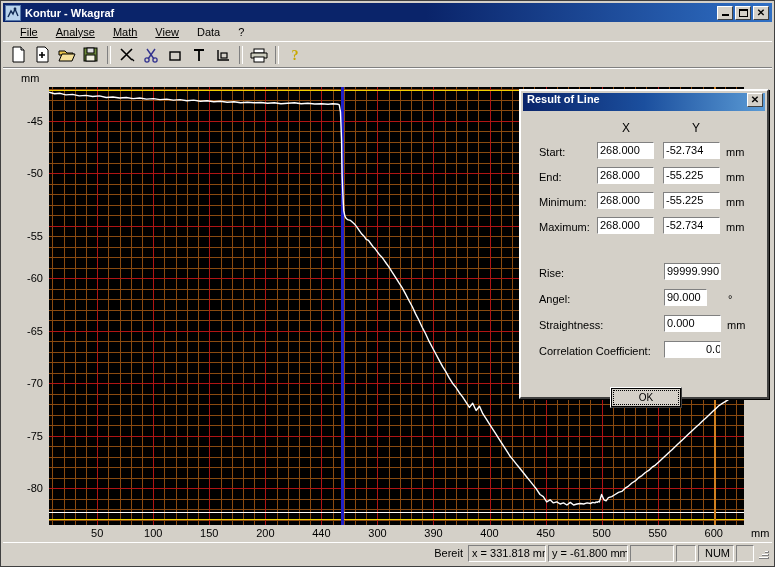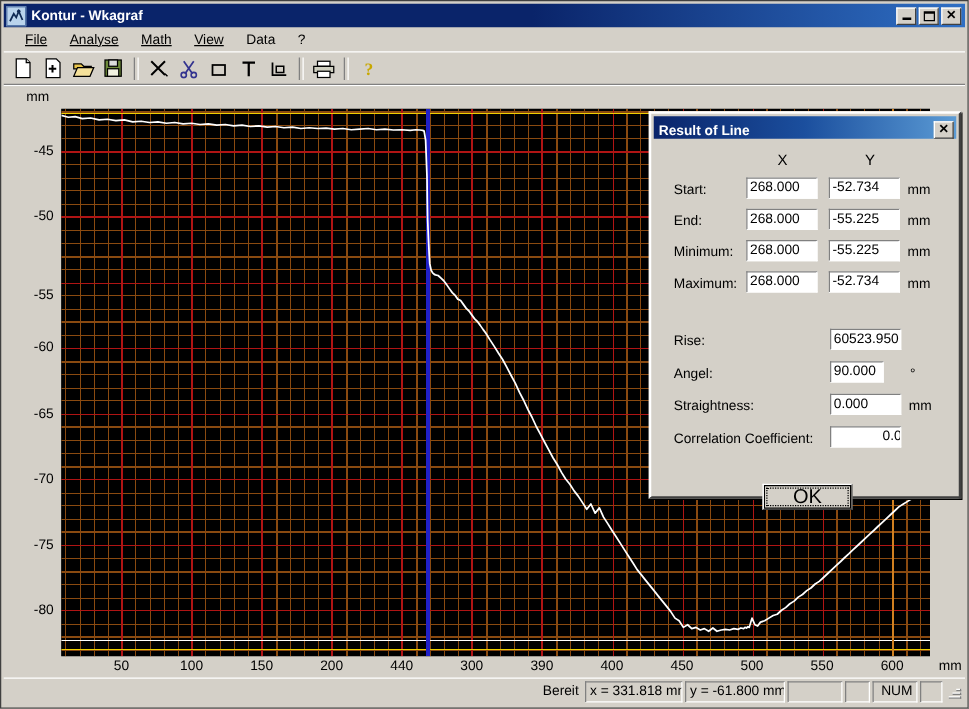--- a/index.html
+++ b/index.html
@@ -113,21 +113,21 @@
     position:absolute;left:518px;top:88px;width:250px;height:310px;
     background:#d4d0c8;
     border-top:2px solid #fff;border-left:2px solid #fff;
     border-right:2px solid #404040;border-bottom:2px solid #404040;
     box-sizing:border-box;
     box-shadow:1px 1px 0 #000;
   }
   .dlg-title{
     position:absolute;left:2px;top:2px;width:242px;height:18px;
     background:linear-gradient(to right,#0a246a 0%,#1b4f9e 50%,#5b9bd5 100%);
-    display:flex;align-items:flex-end;
+    display:flex;align-items:flex-start;
   }
   .dlg-title span{color:#fff;font-weight:bold;font-size:11px;margin-left:4px;flex:1 1 auto;}
   .dlg-close{
     width:16px;height:14px;margin-right:2px;background:#d4d0c8;
     border-top:1px solid #fff;border-left:1px solid #fff;
     border-right:1px solid #404040;border-bottom:1px solid #404040;
     box-sizing:border-box;display:flex;align-items:center;justify-content:center;
     font-size:10px;font-weight:bold;line-height:8px;
   }
   .dlg-body{position:absolute;left:2px;top:22px;right:2px;bottom:2px;}
@@ -142,21 +142,21 @@
     color:#000;overflow:hidden;white-space:nowrap;
   }
   .unit{position:absolute;font-size:11px;}
   .okbtn{
     position:absolute;left:87px;top:274px;width:72px;height:21px;
     background:#d4d0c8;
     border-top:1px solid #fff;border-left:1px solid #fff;
     border-right:1px solid #404040;border-bottom:1px solid #404040;
     box-sizing:border-box;
     display:flex;align-items:center;justify-content:center;
-    font-size:16px;
+    font-size:10px;
     outline:1px dotted #000;outline-offset:-4px;
     box-shadow:inset 0 0 0 1px #000;
   }
 
   
   .statusbar{
     position:absolute;left:2px;top:541px;width:769px;height:22px;
     background:#d4d0c8;border-top:1px solid #fff;
     display:flex;align-items:center;box-sizing:border-box;
   }
@@ -478,21 +478,21 @@
       <div class="fld" style="left:74px;top:79px;width:57px;">268.000</div>
       <div class="fld" style="left:140px;top:79px;width:57px;">-55.225</div>
       <div class="unit" style="left:203px;top:83px;">mm</div>
 
       <div class="rowlabel" style="left:16px;top:108px;">Maximum:</div>
       <div class="fld" style="left:74px;top:104px;width:57px;">268.000</div>
       <div class="fld" style="left:140px;top:104px;width:57px;">-52.734</div>
       <div class="unit" style="left:203px;top:108px;">mm</div>
 
       <div class="rowlabel" style="left:16px;top:154px;">Rise:</div>
-      <div class="fld" style="left:141px;top:150px;width:57px;">60523.950</div>
+      <div class="fld" style="left:141px;top:150px;width:57px;">99999.990</div>
 
       <div class="rowlabel" style="left:16px;top:180px;">Angel:</div>
       <div class="fld" style="left:141px;top:176px;width:43px;">90.000</div>
       <div class="unit" style="left:205px;top:180px;">°</div>
 
       <div class="rowlabel" style="left:16px;top:206px;">Straightness:</div>
       <div class="fld" style="left:141px;top:202px;width:57px;">0.000</div>
       <div class="unit" style="left:204px;top:206px;">mm</div>
 
       <div class="rowlabel" style="left:16px;top:232px;">Correlation Coefficient:</div>

